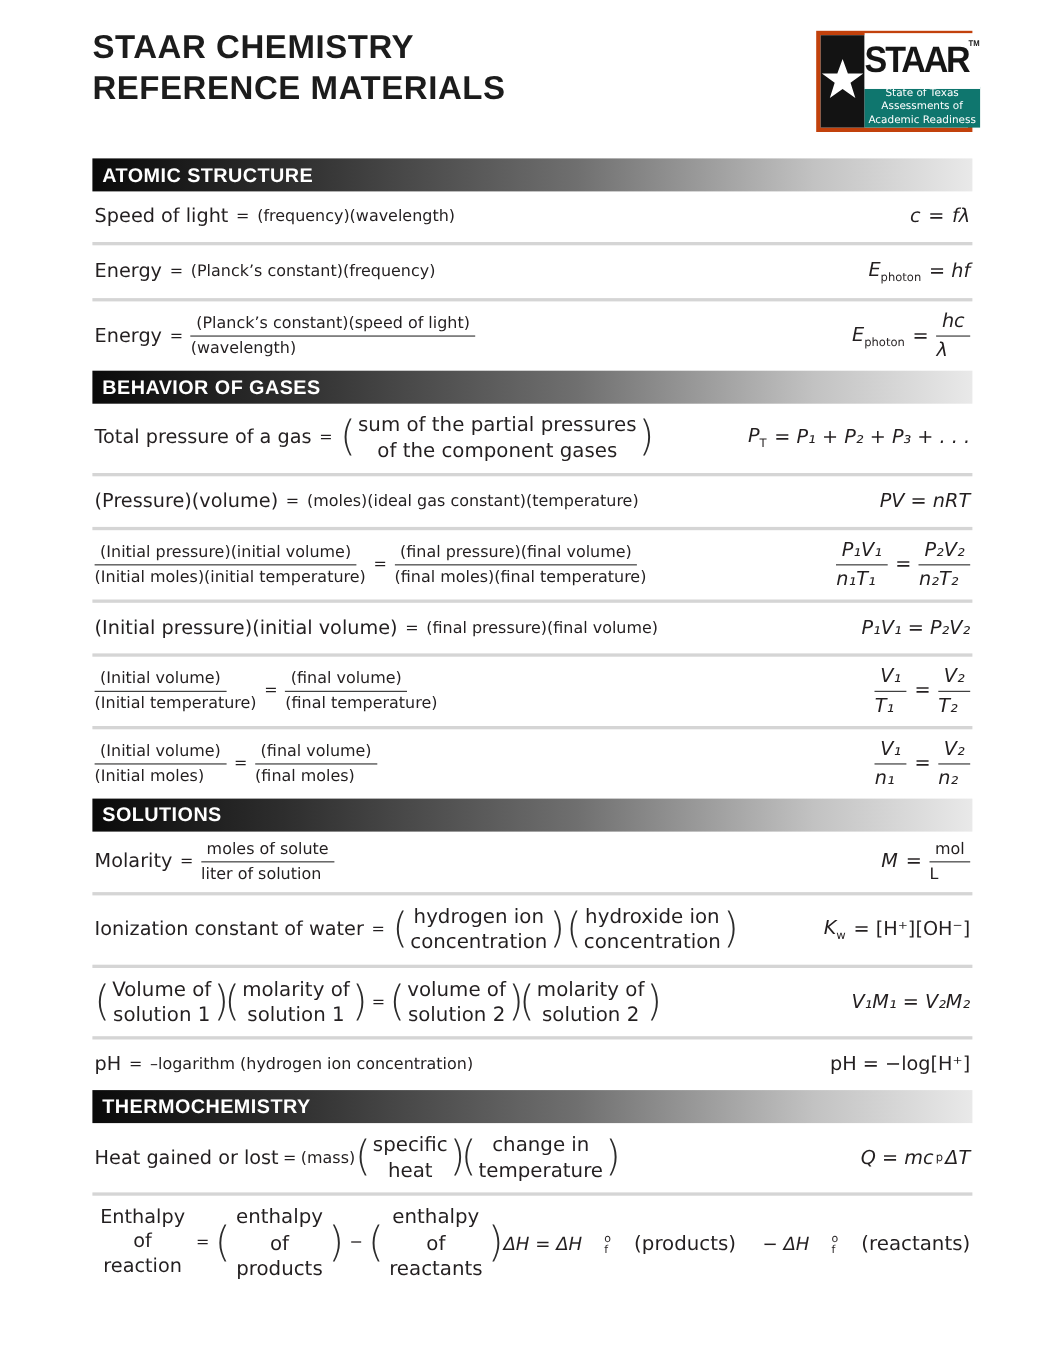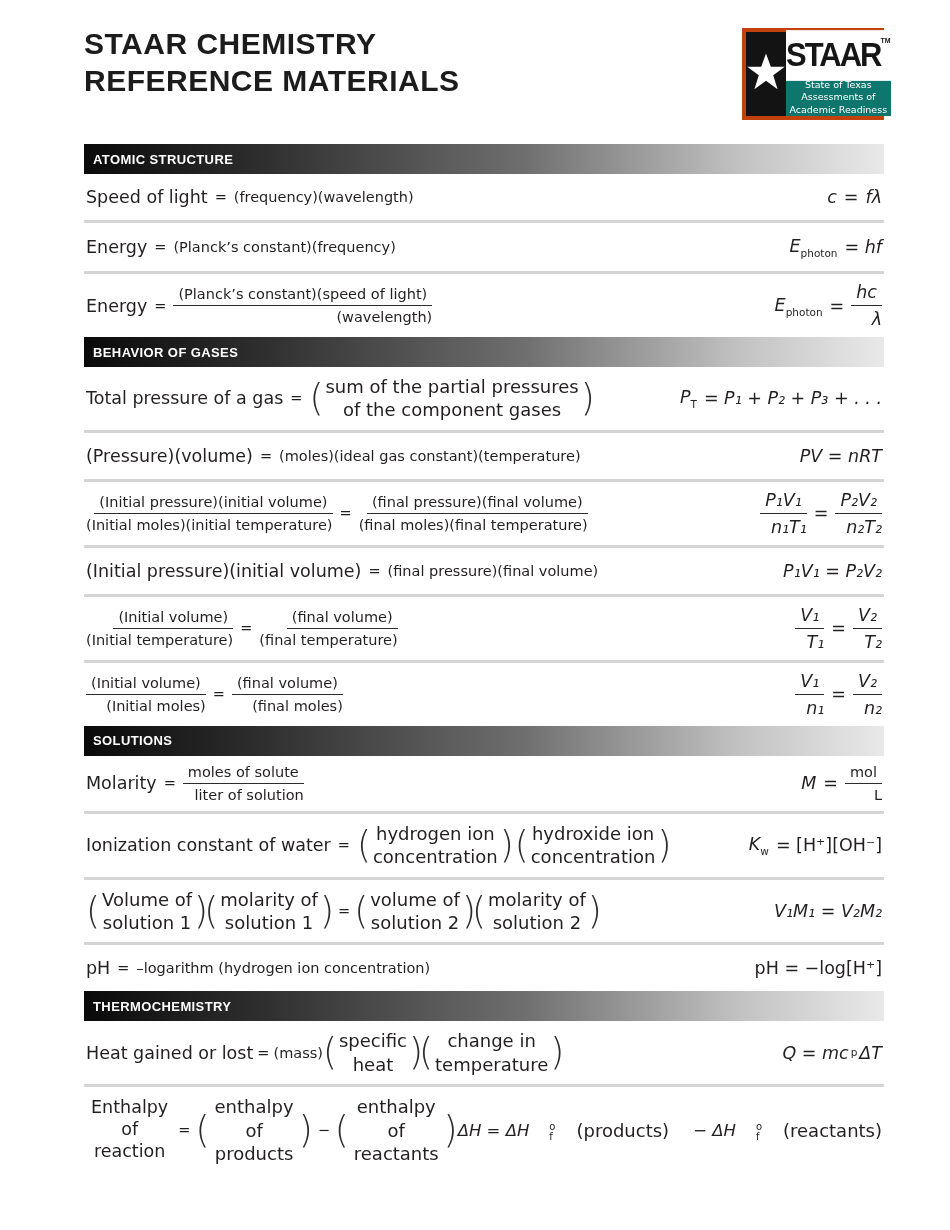--- a/index.html
+++ b/index.html
@@ -29,36 +29,36 @@
   .logo-tagline {
     background:#0f766e; color:#fff; flex:1; display:flex; flex-direction:column;
     align-items:center; justify-content:center; font-size:9.5px; line-height:1.3; text-align:center;
   }
 
   
   .sec-header {
     height:30px; display:flex; align-items:center; padding-left:9px;
     background:linear-gradient(90deg,#0a0a0a 0%,#2e2e2e 22%,#6f6f6f 55%,#c2c2c2 82%,#e9e9e9 100%);
     color:#fff; font-family:"Liberation Sans", sans-serif; font-weight:bold;
-    font-size:13px; letter-spacing:.4px;
+    font-size:18px; letter-spacing:.4px;
   }
 
   
   .row { display:flex; justify-content:space-between; align-items:center; padding:13px 2px; }
   .row.tight { padding:8px 2px; }
   .sep { height:3px; background:#d5d5d5; }
   .lhs { display:flex; align-items:center; gap:7px; }
   .rhs { display:flex; align-items:center; gap:7px; font-size:17.5px; white-space:nowrap; }
   .t-lg { font-size:17.5px; }
   .t-sm { font-size:14.5px; }
   .t-xs { font-size:18px; }
   .it { font-style:italic; }
   sub { font-size:10.5px; font-style:normal; line-height:1; }
 
-  .frac { display:inline-flex; flex-direction:column; align-items:flex-end; text-align:center; }
+  .frac { display:inline-flex; flex-direction:column; align-items:flex-start; text-align:center; }
   .frac > .num { border-bottom:1.5px solid #2c2c2c; padding:0 5px 3px; }
   .frac > .den { padding-top:3px; }
 
   .pg { display:inline-flex; align-items:center; }
   .bp { font-size:36px; font-weight:200; line-height:.8; color:#2c2c2c; transform:scaleY(1.05); }
   .ps { display:inline-flex; flex-direction:column; align-items:center; line-height:1.3; text-align:center; padding:0 2px; }
   .stack2 { display:inline-flex; flex-direction:column; align-items:center; line-height:1.25; text-align:center; }
 
   .supsub { display:inline-flex; flex-direction:column; align-items:flex-start; font-size:10px; font-style:normal; line-height:1.05; transform:translateY(2px); margin-right:1px; }
 </style>

